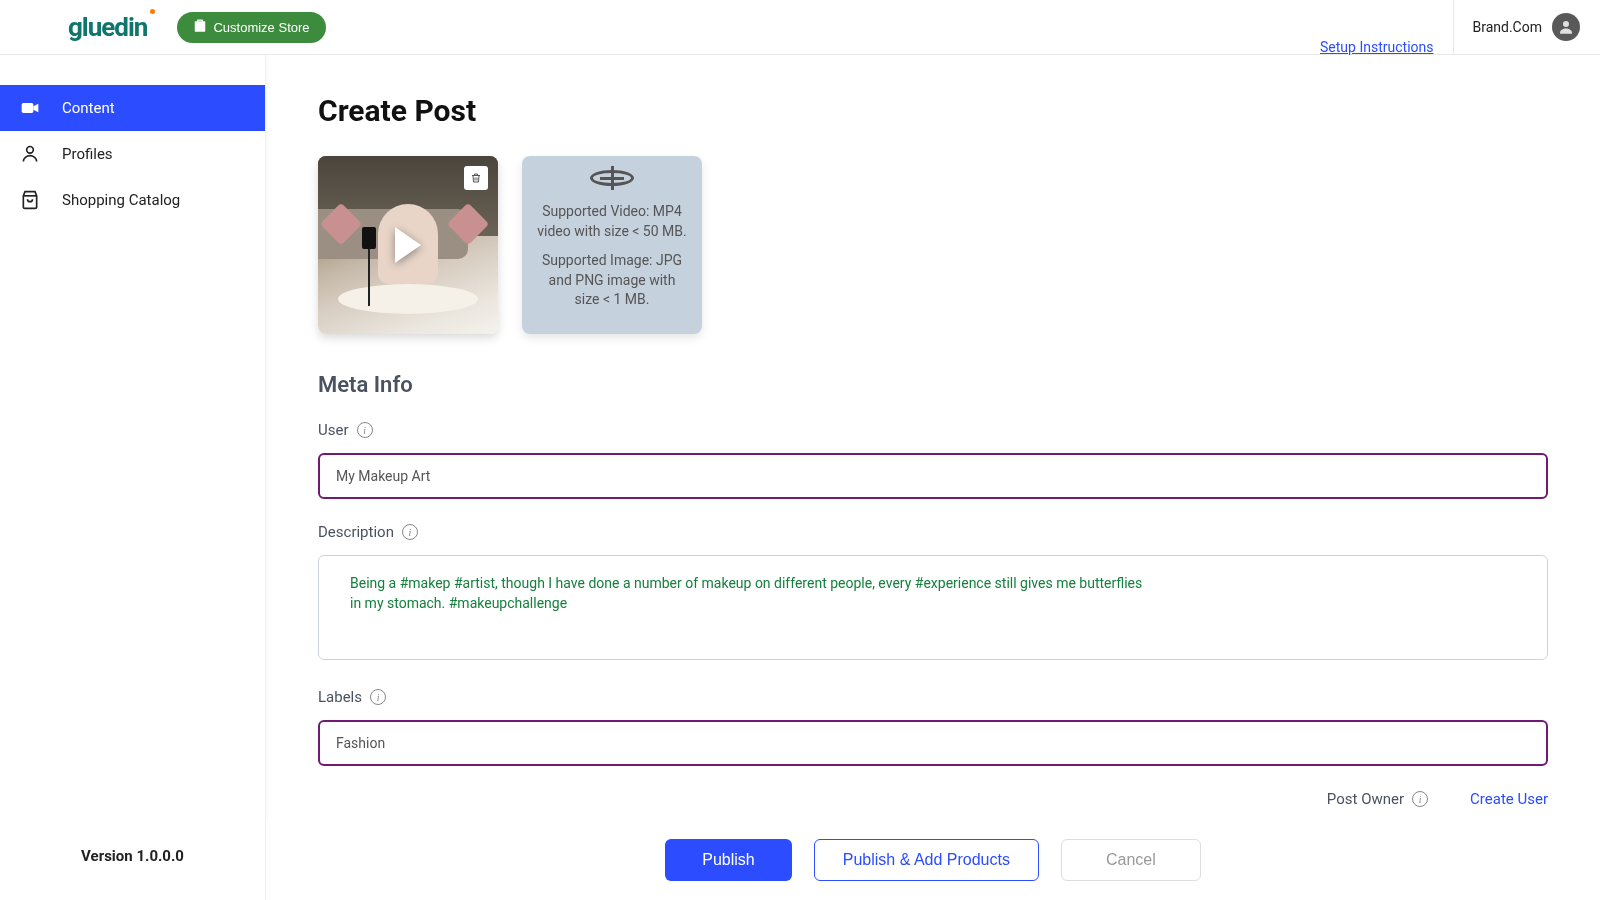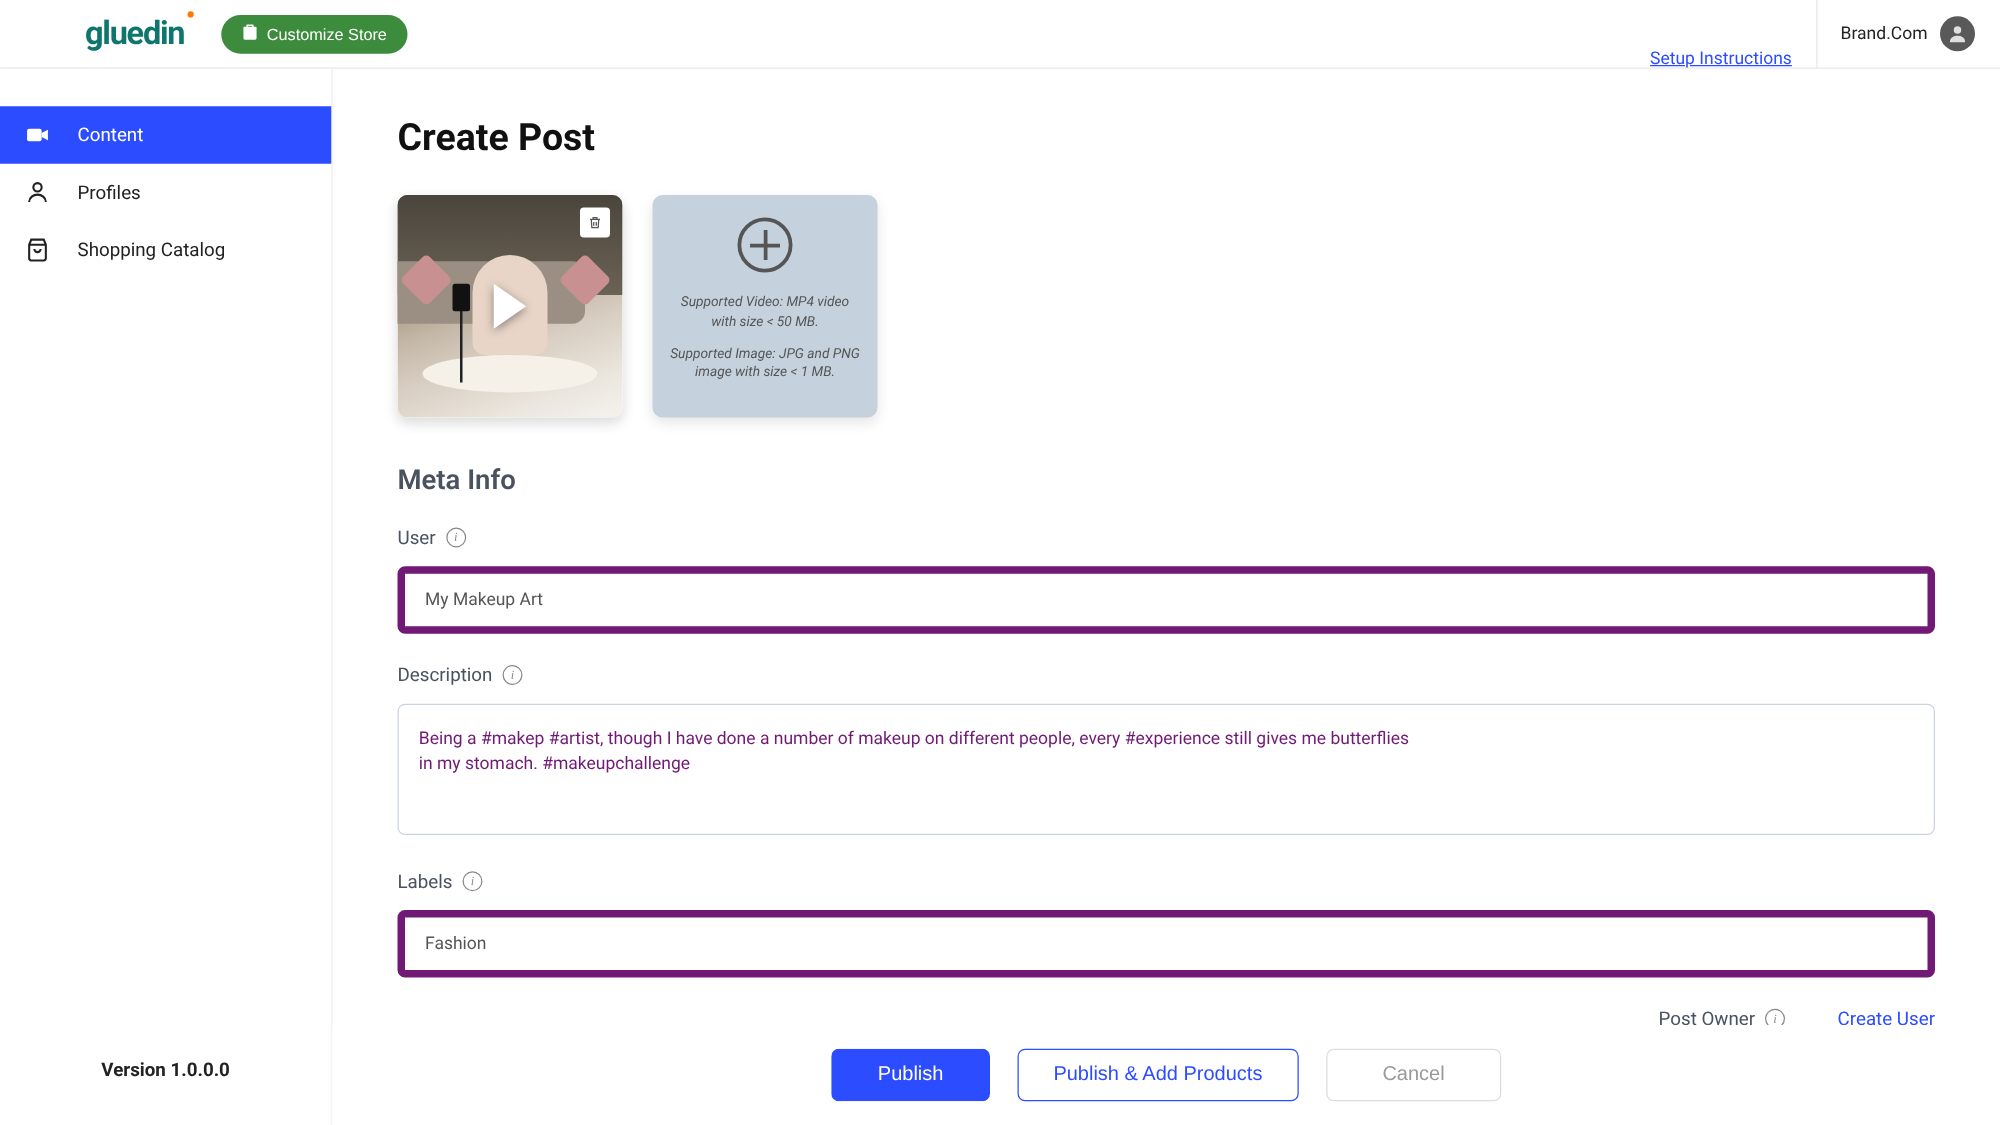--- a/index.html
+++ b/index.html
@@ -41,27 +41,27 @@
 .media-thumb .tripod { position: absolute; bottom: 28px; left: 50px; width: 2px; height: 60px; background: #222; }
 .media-thumb .phone { position: absolute; bottom: 85px; left: 44px; width: 14px; height: 22px; background: #111; border-radius: 2px; }
 .play-icon { position: absolute; top: 50%; left: 50%; transform: translate(-50%, -50%); width: 0; height: 0; border-left: 26px solid #fff; border-top: 18px solid transparent; border-bottom: 18px solid transparent; filter: drop-shadow(0 2px 4px rgba(0,0,0,0.4)); }
 .delete-btn { position: absolute; top: 10px; right: 10px; width: 24px; height: 24px; background: #fff; border-radius: 3px; display: flex; align-items: center; justify-content: center; cursor: pointer; }
 
 .upload-box { width: 180px; height: 178px; border-radius: 8px; background: #c5d2de; display: flex; flex-direction: column; align-items: center; justify-content: center; padding: 14px; text-align: center; box-shadow: 0 4px 10px rgba(0,0,0,0.1); cursor: pointer; }
 .plus-circle { width: 44px; height: 44px; border: 3px solid #555; border-radius: 50%; display: flex; align-items: center; justify-content: center; margin-bottom: 16px; }
 .plus-circle::before { content: ''; position: absolute; width: 24px; height: 3px; background: #555; }
 .plus-circle::after { content: ''; position: absolute; width: 3px; height: 24px; background: #555; }
 .plus-circle { position: relative; }
-.upload-text { font-size: 11px; color: #555; line-height: 1.4; margin-bottom: 10px; font-style: italic; }
+.upload-text { font-size: 14px; color: #555; line-height: 1.4; margin-bottom: 10px; }
 
 .section-title { font-size: 22px; font-weight: 600; color: #4a5260; margin-bottom: 24px; }
 .field-label { display: flex; align-items: center; gap: 8px; font-size: 15px; color: #4a5260; margin-bottom: 14px; }
 .info-icon { width: 16px; height: 16px; border: 1.5px solid #888; border-radius: 50%; display: inline-flex; align-items: center; justify-content: center; font-size: 10px; color: #888; font-style: italic; font-family: serif; }
-.text-input { width: 100%; border: 6px solid #701a75; border-radius: 6px; padding: 13px 16px; font-size: 14px; color: #555; outline: none; margin-bottom: 24px; font-family: inherit; }
-.text-area { width: 100%; border: 1px solid #cbd2e0; border-radius: 6px; padding: 18px 16px; font-size: 14px; color: #701a75; outline: none; margin-bottom: 24px; resize: none; height: 105px; font-family: inherit; line-height: 1.4; }
+.text-input { width: 100%; border: 2px solid #701a75; border-radius: 6px; padding: 13px 16px; font-size: 14px; color: #555; outline: none; margin-bottom: 24px; font-family: inherit; }
+.text-area { width: 100%; border: 1px solid #cbd2e0; border-radius: 6px; padding: 18px 31px; font-size: 14px; color: #15803d; outline: none; margin-bottom: 24px; resize: none; height: 105px; font-family: inherit; line-height: 1.4; }
 
 .label-row { display: flex; justify-content: flex-end; align-items: center; margin-bottom: 14px; gap: 42px; }
 .create-user-link { color: #2b4cff; font-size: 15px; cursor: pointer; }
 
 .owner-input-partial { width: 100%; border: 1px solid #cbd2e0; border-top-left-radius: 6px; border-top-right-radius: 6px; border-bottom: none; height: 12px; }
 
 
 .footer { position: absolute; left: 266px; right: 0; bottom: 0; height: 80px; background: #fff; display: flex; align-items: center; justify-content: center; gap: 22px; }
 .btn { padding: 11px 36px; border-radius: 6px; font-size: 16px; font-weight: 500; cursor: pointer; border: 1px solid transparent; }
 .btn-primary { background: #2b4cff; color: #fff; }

